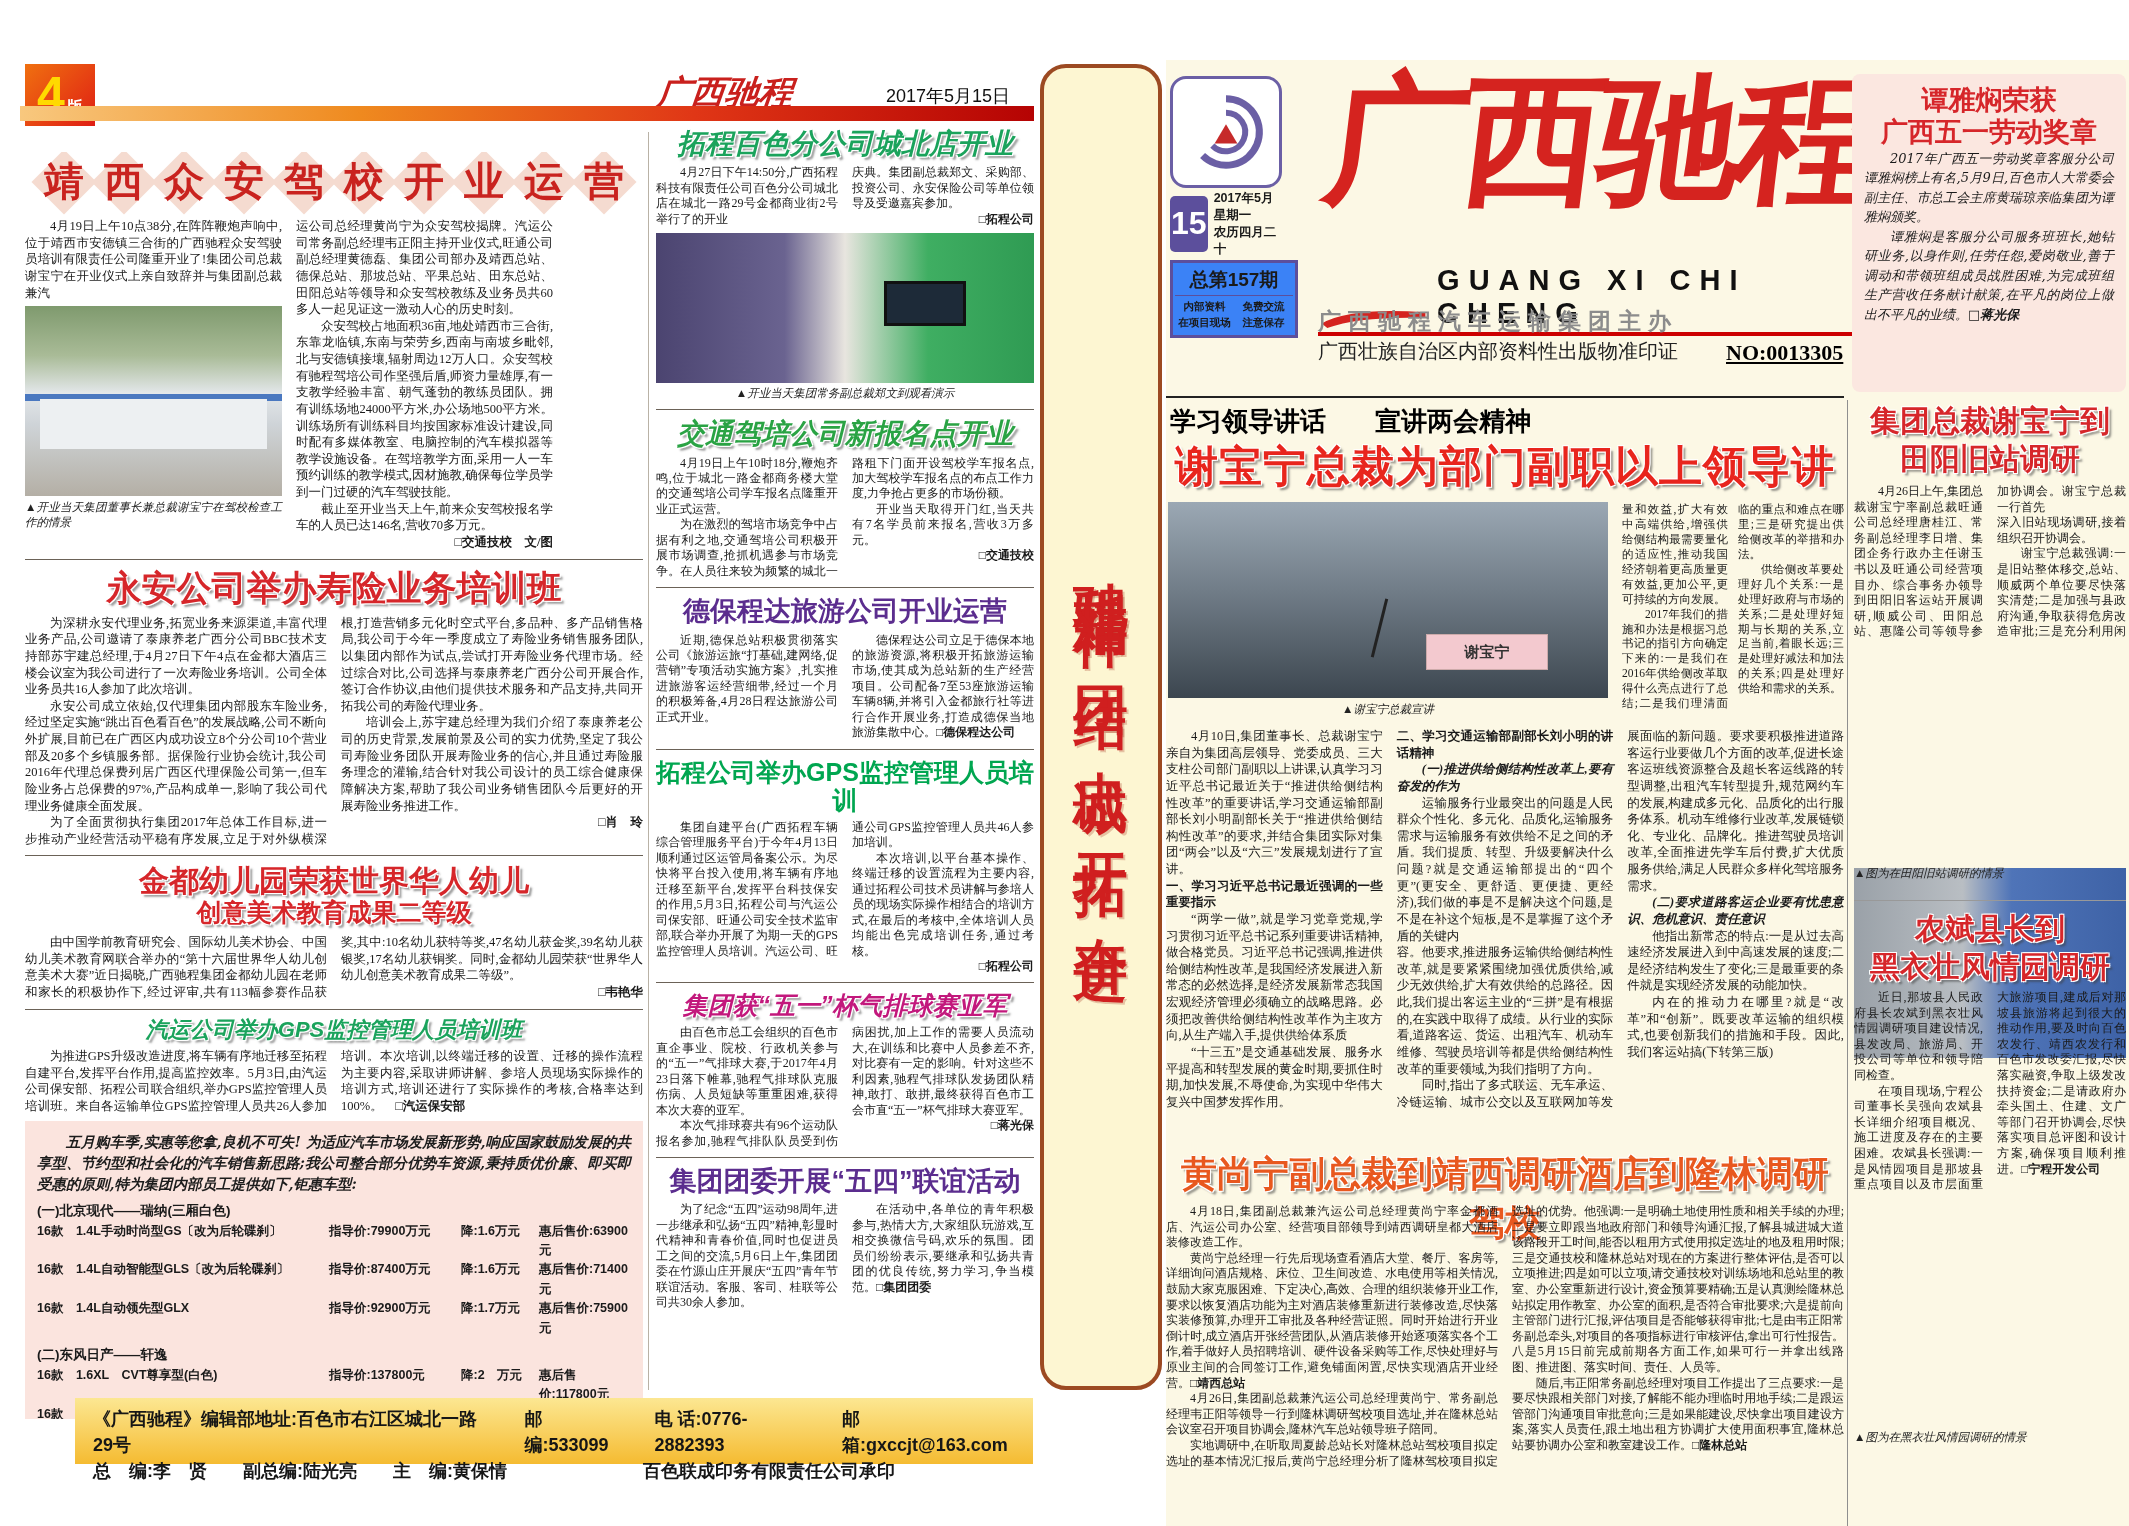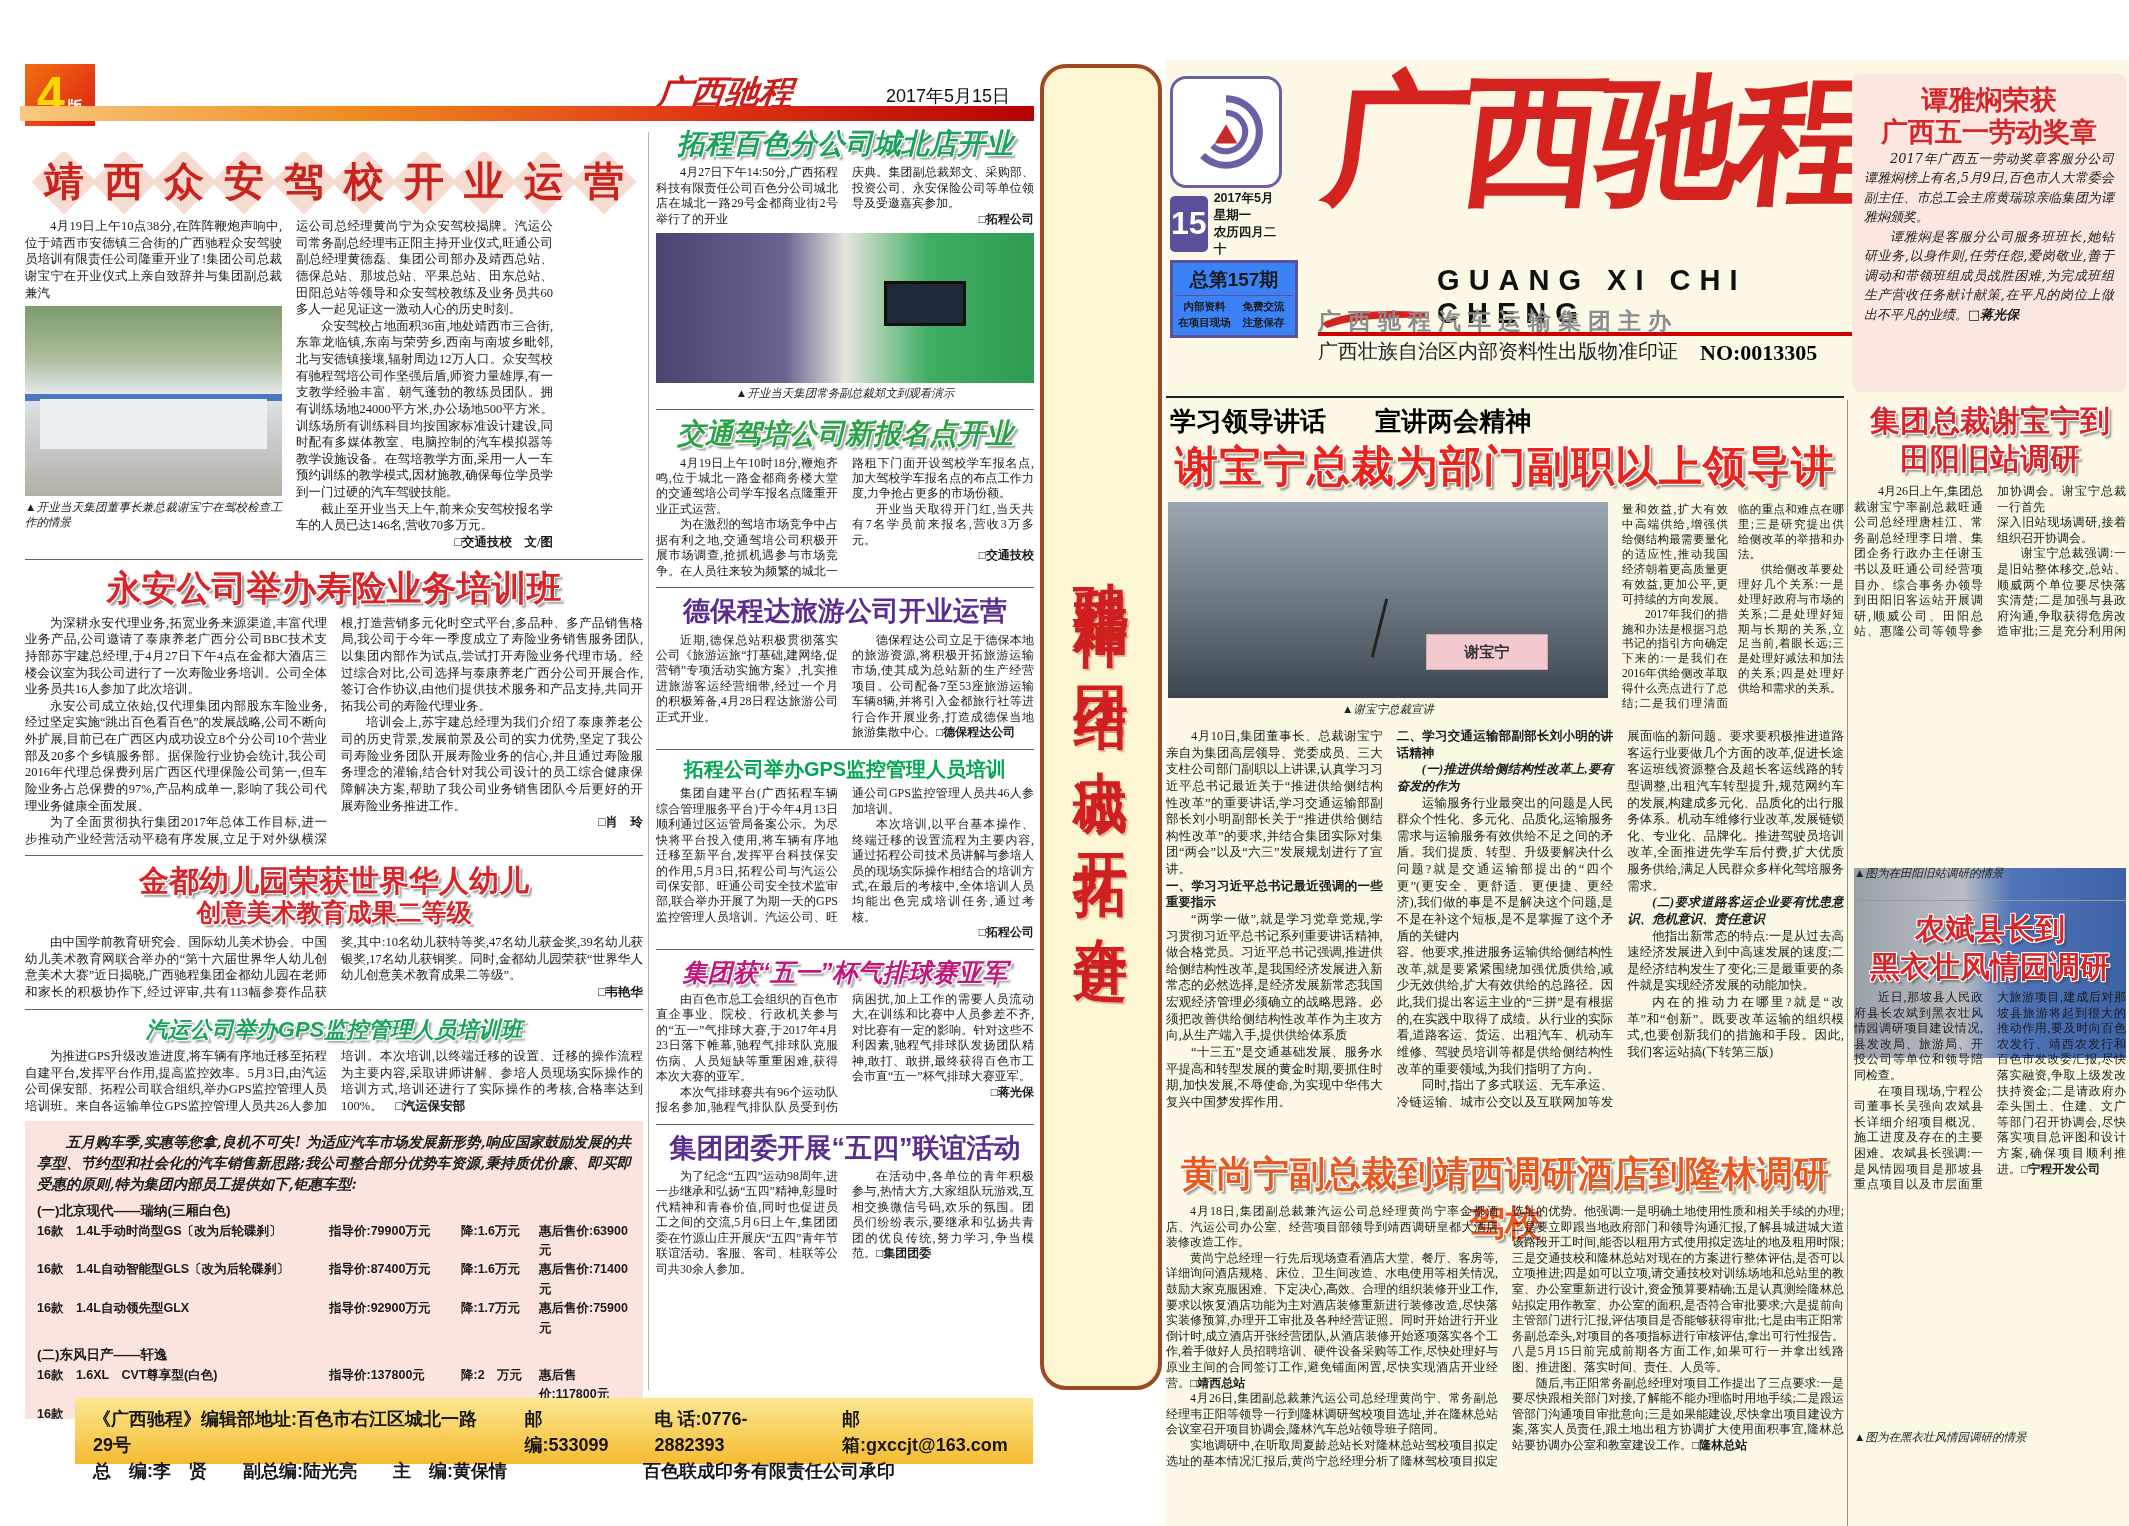--- a/index.html
+++ b/index.html
@@ -75,21 +75,21 @@
   .mh-day .dd{font:bold 12.5px "Liberation Sans",sans-serif;line-height:1.35;}
   .mh-issue{left:4px;top:200px;width:118px;border:3px solid #5c4f9c;background:#3b82f6;padding:4px 2px;text-align:center;}
   .mh-issue .no{font:bold 19px "Liberation Sans",sans-serif;border-bottom:1px solid #5c4f9c;padding-bottom:2px;margin-bottom:3px;}
   .mh-issue .tags{display:grid;grid-template-columns:1fr 1fr;font:bold 10.5px "Liberation Sans",sans-serif;line-height:1.5;}
   .mh-title{left:140px;top:-14px;width:586px;text-align:center;color:#d5231f;
             font:bold 142px "DejaVu Serif",serif;transform:skewX(-7deg);letter-spacing:-6px;white-space:nowrap;}
   .mh-pinyin{left:152px;top:204px;width:560px;font:bold 29px "Liberation Sans",sans-serif;letter-spacing:9px;
              color:#111;border-bottom:4px solid #c00;padding-bottom:2px;display:flex;align-items:flex-end;gap:8px;}
   .mh-org{left:152px;top:246px;width:560px;font:bold 23px "Liberation Sans",sans-serif;color:#8c8c8c;letter-spacing:7px;}
   .mh-lic{left:152px;top:278px;width:430px;font:20px "Liberation Sans",sans-serif;color:#222;}
-  .mh-serial{left:534px;top:280px;font:bold 22px "Liberation Serif",serif;color:#000;}
+  .mh-serial{left:560px;top:280px;font:bold 22px "Liberation Serif",serif;color:#000;text-decoration:underline;}
   #r1box{left:686px;top:14px;width:274px;height:318px;background:#fbe7e0;border-radius:8px;padding:10px 12px;box-sizing:border-box;}
   #r1box .t{font:bold 27px "Liberation Sans",sans-serif;color:#d6262a;text-align:center;line-height:1.2;}
   #r1box .b{font:italic 13px "DejaVu Serif",serif;line-height:1.5;text-align:justify;}
   #mhr{left:0;top:336px;width:678px;height:2px;background:#222;}
   #kicker{left:4px;top:344px;font:bold 26px "Liberation Sans",sans-serif;color:#000;}
   #kicker span{margin-right:42px;}
   #mtitle{left:0;top:378px;width:678px;text-align:center;color:#e8251d;
           font:bold 43px "Liberation Sans",sans-serif;letter-spacing:1px;}
   #mphoto{left:2px;top:442px;width:440px;height:196px;background:linear-gradient(180deg,#9ba8b4 0%,#717d88 45%,#3c464f 100%);}
   #mphoto .nameplate{position:absolute;right:60px;bottom:28px;width:120px;height:34px;background:#f3c9cf;border:1px solid #caa;
@@ -250,21 +250,21 @@
     <div>
       <div class="hd hl-purple" style="font-size:27px;margin-bottom:6px;">德保程达旅游公司开业运营</div>
       <div class="cols2 mid-body just">
         <p>近期,德保总站积极贯彻落实公司《旅游运旅“打基础,建网络,促营销”专项活动实施方案》,扎实推进旅游客运经营细带,经过一个月的积极筹备,4月28日程达旅游公司正式开业。</p>
         <p><span>德保程达公司立足于德保本地的旅游资源,将积极开拓旅游运输市场,使其成为总站新的生产经营项目。公司配备7至53座旅游运输车辆8辆,并将引入金都旅行社等进行合作开展业务,打造成德保当地旅游集散中心。</span><b class="inby">□德保程达公司</b></p>
       </div>
     </div>
     <hr class="adiv">
 
     <div>
-      <div class="hd hl-gps" style="font-size:20px;margin-bottom:6px;">拓程公司举办GPS监控管理人员培训</div>
+      <div class="hd hl-gps" style="font-size:25px;margin-bottom:6px;">拓程公司举办GPS监控管理人员培训</div>
       <div class="cols2 mid-body just">
         <p>集团自建平台(广西拓程车辆综合管理服务平台)于今年4月13日顺利通过区运管局备案公示。为尽快将平台投入使用,将车辆有序地迁移至新平台,发挥平台科技保安的作用,5月3日,拓程公司与汽运公司保安部、旺通公司安全技术监审部,联合举办开展了为期一天的GPS监控管理人员培训。汽运公司、旺通公司GPS监控管理人员共46人参加培训。</p>
         <p>本次培训,以平台基本操作、终端迁移的设置流程为主要内容,通过拓程公司技术员讲解与参培人员的现场实际操作相结合的培训方式,在最后的考核中,全体培训人员均能出色完成培训任务,通过考核。</p>
         <span class="byline">□拓程公司</span>
       </div>
     </div>
     <hr class="adiv">
 
     <div>
       <div class="hd hl-magenta outline" style="font-size:25px;margin-bottom:6px;font-style:italic;">集团获“五一”杯气排球赛亚军</div>

